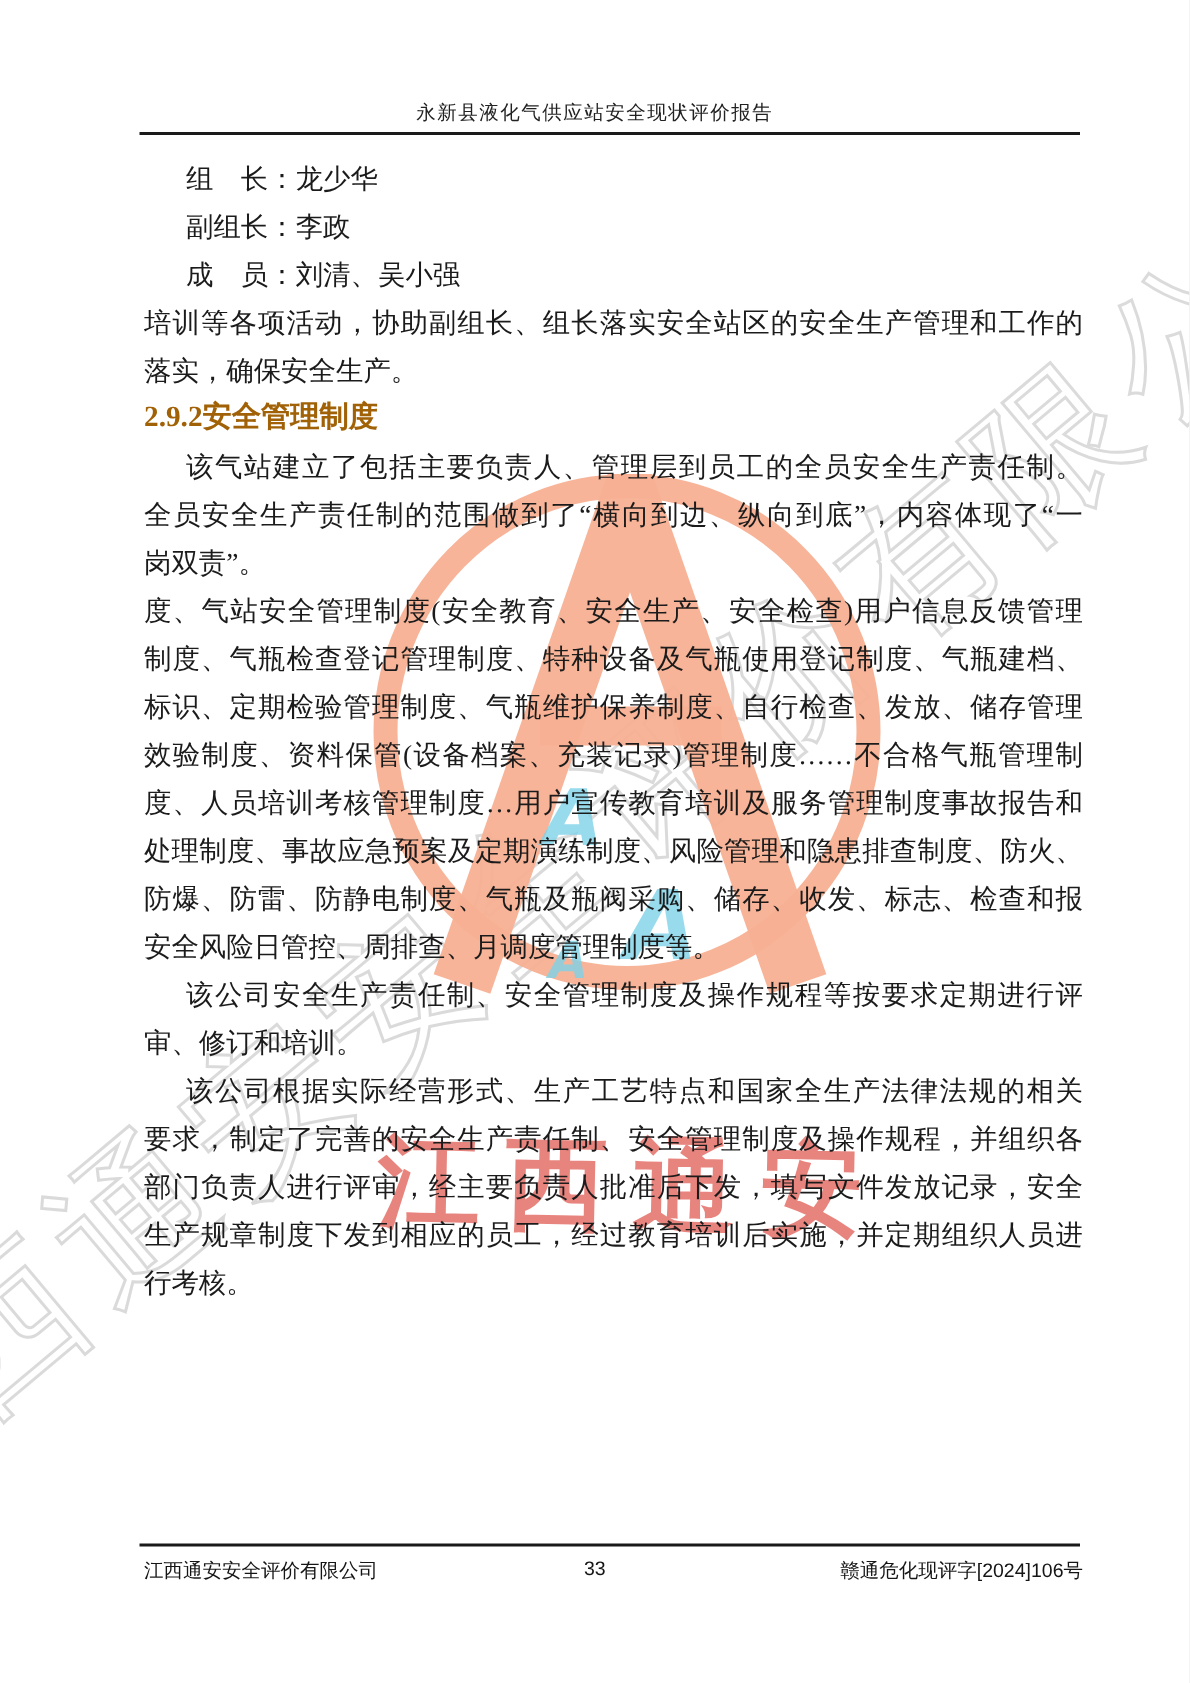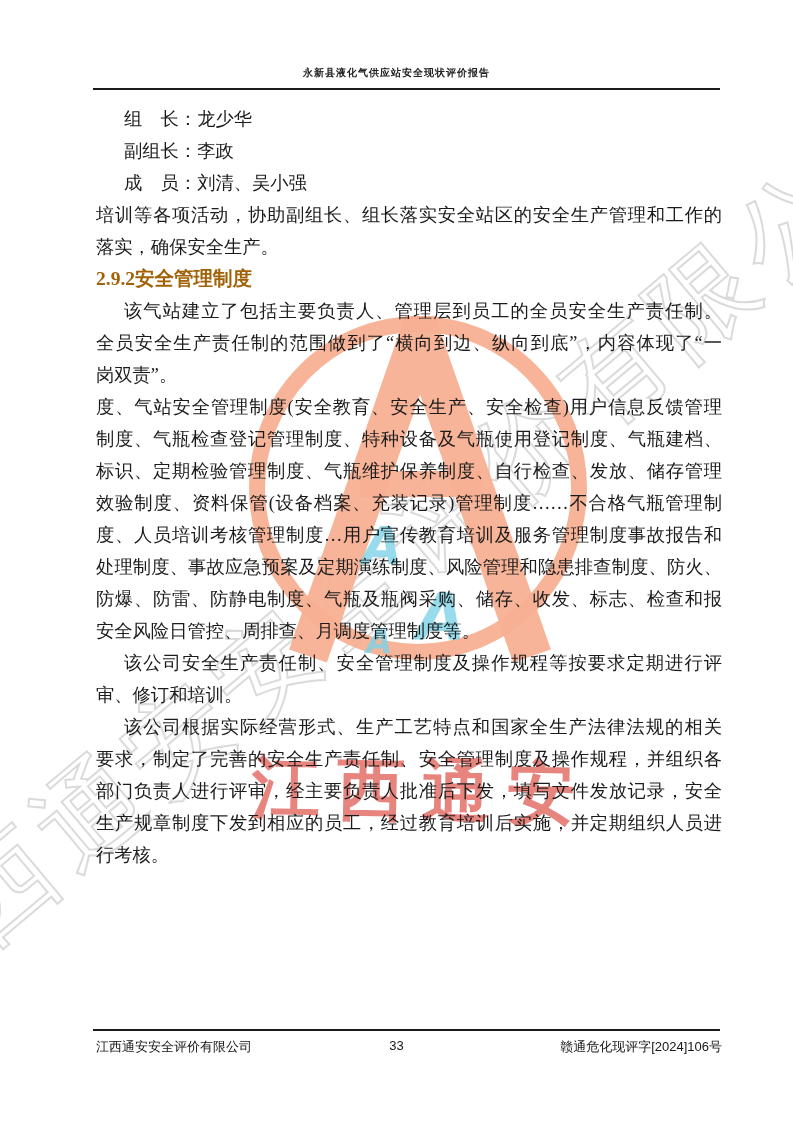--- a/index.html
+++ b/index.html
@@ -15,21 +15,21 @@
     background:#ffffff;
     overflow:hidden;
     font-family:"Liberation Serif","DejaVu Serif",serif;
     color:#1b1b1b;
   }
   
   .header-title{
     position:absolute;top:66px;left:0;width:100%;
     text-align:center;
     font-family:"Liberation Sans","DejaVu Sans",sans-serif;
-    font-size:10px;font-weight:700;letter-spacing:1px;color:#222;
+    font-size:13px;font-weight:400;letter-spacing:1px;color:#222;
     z-index:4;
   }
   .header-rule{
     position:absolute;left:93px;top:88px;width:627px;height:2px;
     background:#1a1a1a;z-index:4;
   }
   .footer-rule{
     position:absolute;left:93px;top:1029px;width:627px;height:2px;
     background:#1a1a1a;z-index:4;
   }

